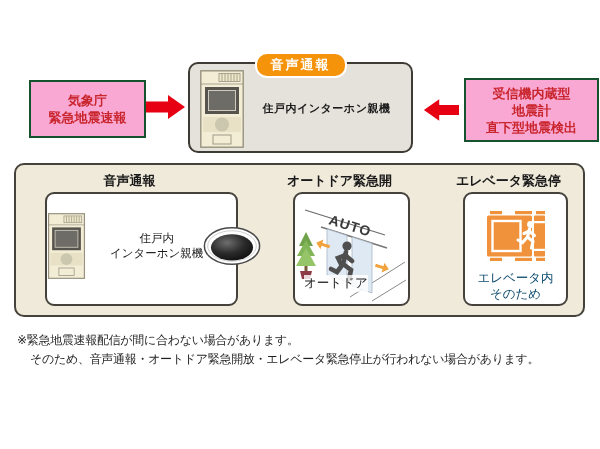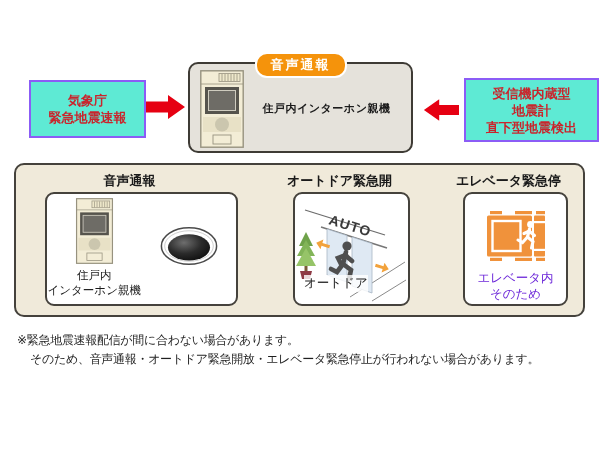--- a/index.html
+++ b/index.html
@@ -3,21 +3,21 @@
 <meta charset="utf-8">
 <style>
   html,body{margin:0;padding:0;background:#fff;}
   .canvas{
     position:relative;width:600px;height:449px;background:#ffffff;overflow:hidden;
     font-family:"Liberation Sans","DejaVu Sans",sans-serif;
   }
   
   .src-box{
     position:absolute;display:flex;flex-direction:column;justify-content:center;
-    background:#5eead4;border:2px solid #8b5cf6;box-sizing:border-box;
+    background:#f9a8d4;border:2px solid #14532d;box-sizing:border-box;
     text-align:center;color:#C9252C;font-weight:bold;font-size:13px;line-height:17px;
   }
   .src-box.left{left:29px;top:80px;width:117px;height:58px;}
   .src-box.right{left:464px;top:78px;width:135px;height:64px;}
   .flow-arrow{position:absolute;}
   .flow-arrow.a-right{left:146px;top:94px;}
   .flow-arrow.a-left{left:423px;top:98px;}
   .receiver-box{
     position:absolute;left:188px;top:62px;width:225px;height:91px;box-sizing:border-box;
     background:#E5E2DB;border:2px solid #3E3B35;border-radius:10px;
@@ -44,28 +44,28 @@
   .ft-door{left:265px;width:117px;}
   .ft-elev{left:435px;width:115px;}
   .feature-box{
     position:absolute;top:27px;height:114px;box-sizing:border-box;
     background:#ffffff;border:2px solid #45423C;border-radius:9px;
   }
   .fb-voice{left:29px;width:193px;}
   .fb-door{left:277px;width:117px;}
   .fb-elev{left:447px;width:105px;}
   .fb-voice .cols{display:flex;height:100%;}
-  .fb-voice .col{flex:1;display:flex;flex-direction:column;align-items:center;justify-content:flex-end;padding-bottom:6px;}
+  .fb-voice .col{flex:1;display:flex;flex-direction:row;align-items:center;justify-content:flex-end;padding-bottom:6px;gap:24px;}
   .fb-voice .art{flex:1;display:flex;align-items:center;justify-content:center;}
   .cap{8px;text-align:center;font-size:11.5px;line-height:15px;color:#1A1A1A;white-space:nowrap;}
   .fb-door{overflow:hidden;}
   .door-svg{position:absolute;left:0;top:0;}
   .door-caption{position:absolute;left:9px;bottom:12px;font-size:12.5px;color:#1A1A1A;background:rgba(255,255,255,.8);}
   .fb-elev{display:flex;flex-direction:column;align-items:center;justify-content:flex-start;padding-top:17px;box-sizing:border-box;}
-  .elev-cap{margin-top:9px;text-align:center;font-size:12.5px;line-height:16px;color:#6d28d9;}
+  .elev-cap{margin-top:9px;text-align:center;font-size:12.5px;line-height:16px;color:#0c4a6e;}
   
   .notes{position:absolute;left:17px;top:331px;width:578px;color:#1F1F1F;}
   .note-line{font-size:12px;line-height:18.5px;letter-spacing:-0.3px;white-space:nowrap;}
   .note-line.indent{padding-left:13px;}
 </style>
 </head>
 <body>
 
 <div class="canvas">
 

